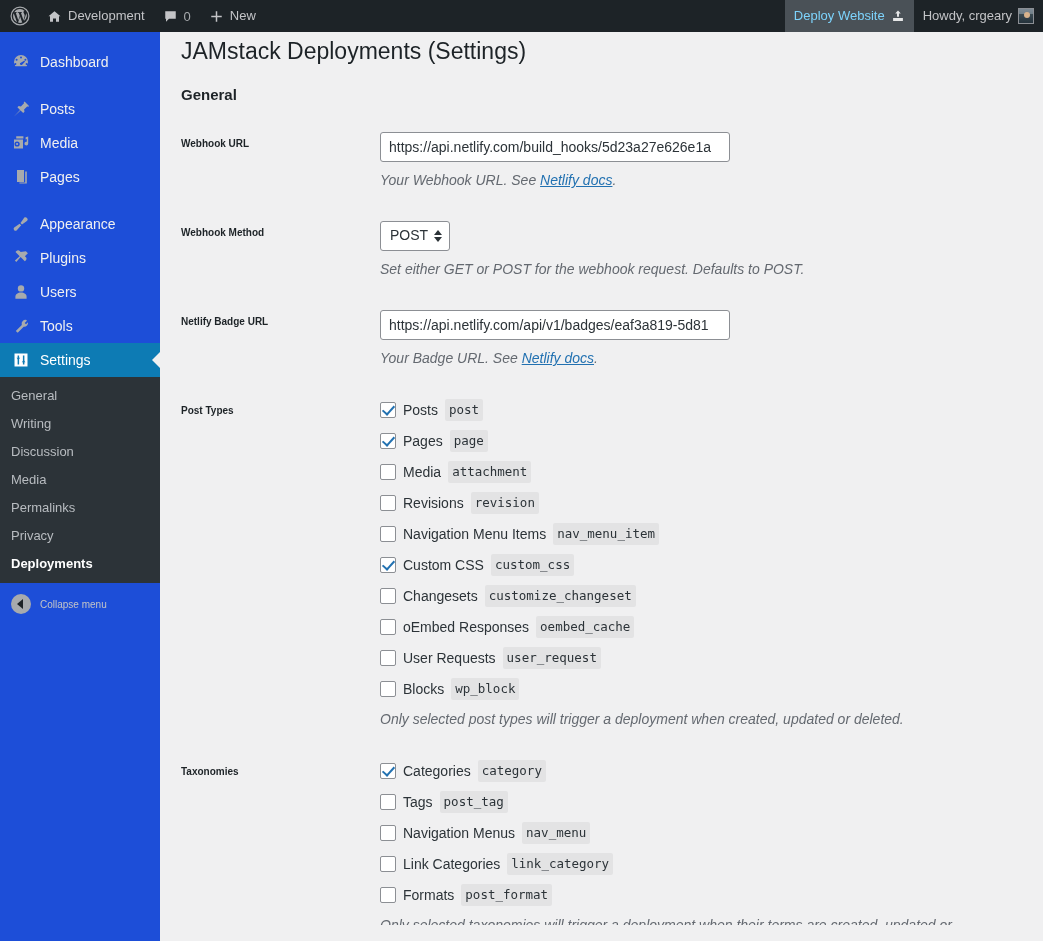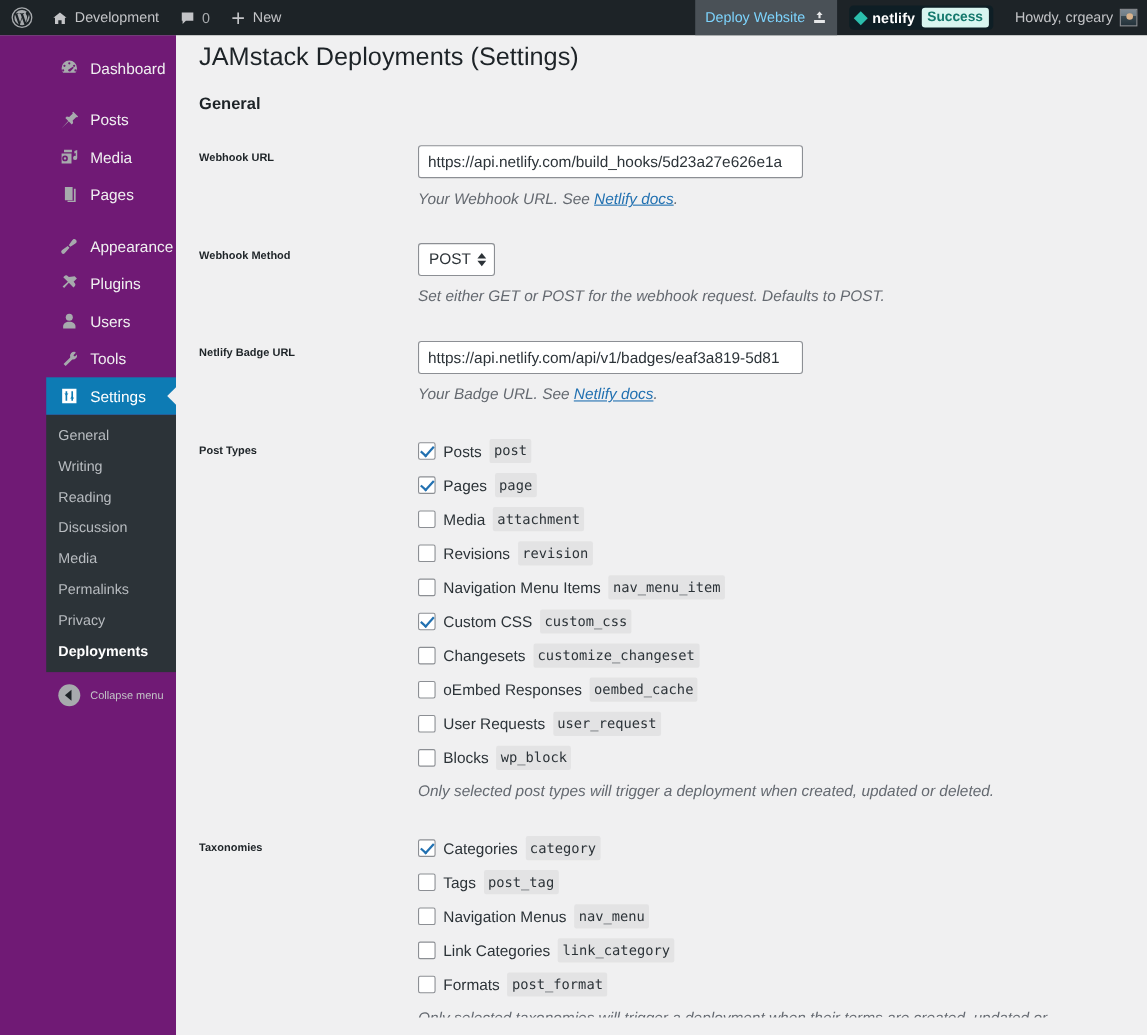--- a/index.html
+++ b/index.html
@@ -84,25 +84,24 @@
     background: #d9b38c;
     left: 5px; top: 3px;
   }
 
   
   #adminmenu {
     position: absolute;
     top: 32px; left: 0;
     width: 160px;
     height: 909px;
-    background: #701a75;
+    background: #1d4ed8;
     color: #f0f0f1;
     font-size: 14px;
     overflow: hidden;
-    padding-left: 42px;
   }
   .menu-top {
     display: flex; align-items: center;
     height: 34px;
     padding-left: 11px;
     color: #f0f0f1;
     gap: 9px;
     position: relative;
   }
   .menu-sep { height: 13px; }
@@ -324,27 +323,20 @@
 
   <div class="ab-item hover">
     <span class="ab-label">Deploy Website</span>
     <span>
       <svg class="ab-icon-svg up" viewBox="0 0 20 20">
           <path d="M10 2l4 4.5h-2.6V11H8.6V6.5H6zM3 13h14v4H3z"></path>
         </svg>
     </span>
   </div>
 
-  <div class="ab-item">
-    <div class="netlify-badge">
-      <span class="nf-diamond"></span>
-      <span class="nf-name">netlify</span>
-      <span class="nf-status">Success</span>
-    </div>
-  </div>
 
   <div class="ab-item">
     <span class="ab-label">Howdy, crgeary</span>
     <span class="avatar"></span>
   </div>
 </div>
 
 <div id="adminmenu">
 
   <div class="menu-sep"></div>
@@ -435,21 +427,20 @@
           <path d="M6.6 5.6h1.5v2.1h1.1L7.35 10 5.5 7.7h1.1zM11.9 14.4h1.5V12.3h1.1L12.65 10l-1.85 2.3h1.1z" fill="#0d7bb4"></path>
           <path d="M6.6 9.1h1.5v5.3H6.6zM11.9 5.6h1.5v5.3h-1.5z" fill="#0d7bb4"></path>
         </svg>
     </span>
     <span class="menu-label">Settings</span>
   </div>
 
   <div class="submenu">
     <span class="submenu-item">General</span>
     <span class="submenu-item">Writing</span>
-    <span class="submenu-item">Reading</span>
     <span class="submenu-item">Discussion</span>
     <span class="submenu-item">Media</span>
     <span class="submenu-item">Permalinks</span>
     <span class="submenu-item">Privacy</span>
     <span class="submenu-item current">Deployments</span>
   </div>
 
   <div class="collapse-row">
     <span class="collapse-ico"></span>
     <span>Collapse menu</span>

